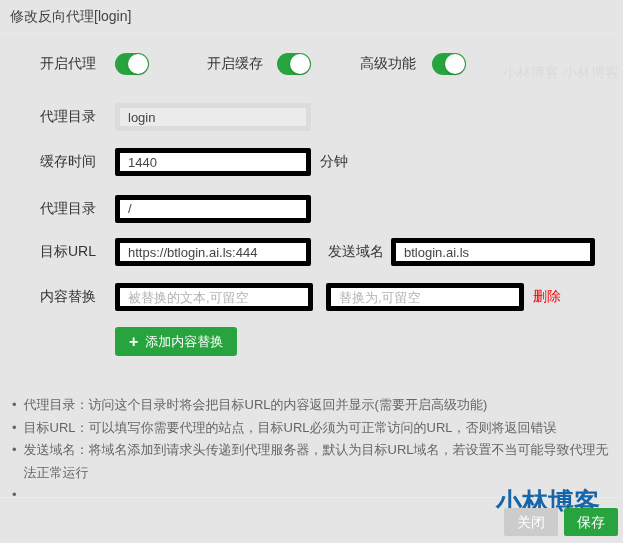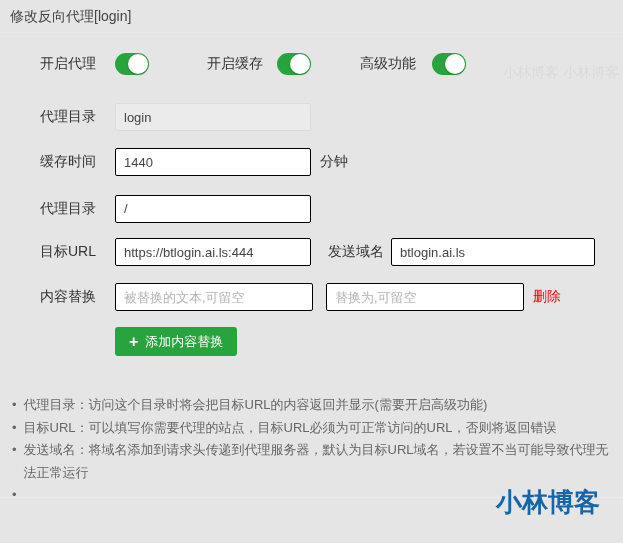--- a/index.html
+++ b/index.html
@@ -19,21 +19,21 @@
 
   
   .row-toggles { top:53px; height:22px; }
   .toggle { position:relative; width:34px; height:22px; border-radius:11px;
     background:#27a43d; flex:none; cursor:pointer; }
   .toggle .knob { position:absolute; top:1px; right:1px; width:20px; height:20px;
     border-radius:50%; background:#fff; box-shadow:0 1px 2px rgba(0,0,0,.25); }
   .lbl2 { font-size:14px; color:#333; flex:none; }
 
   
-  .txt { height:28px; border:1px solid #000000; border-radius:2px; padding:0 8px;
+  .txt { height:28px; border:5px solid #000000; border-radius:2px; padding:0 8px;
     font-size:13px; color:#444; background:#fff; outline:none;
     font-family:"Liberation Sans","DejaVu Sans",sans-serif; }
   .txt::placeholder { color:#b3b3b3; }
   .txt.disabled { background:#ebebeb; border-color:#dcdcdc; color:#444; }
   .w196 { width:196px; } .w198 { width:198px; } .w204 { width:204px; }
   .row-name { top:103px; height:28px; }
   .row-cache { top:148px; height:28px; }
   .row-dir { top:193px; height:31px; }
   .row-url { top:238px; height:28px; }
   .row-replace { top:283px; height:28px; }
@@ -148,14 +148,18 @@
     </li>
     <li>
       <span class="dot">•</span>
     </li>
   </ul>
 
   <div class="footer-line"></div>
 
   <div class="wm-blue">小林博客</div>
 
+  <div class="footer">
+    <button class="btn btn-close">关闭</button>
+    <button class="btn btn-save">保存</button>
+  </div>
 
 </div>
 
 </body></html>

